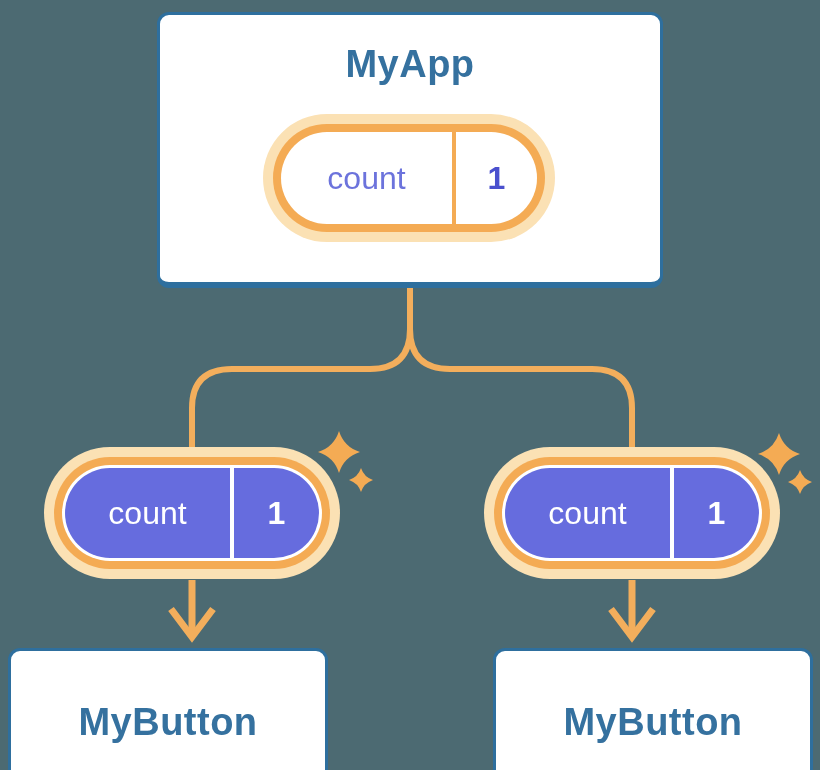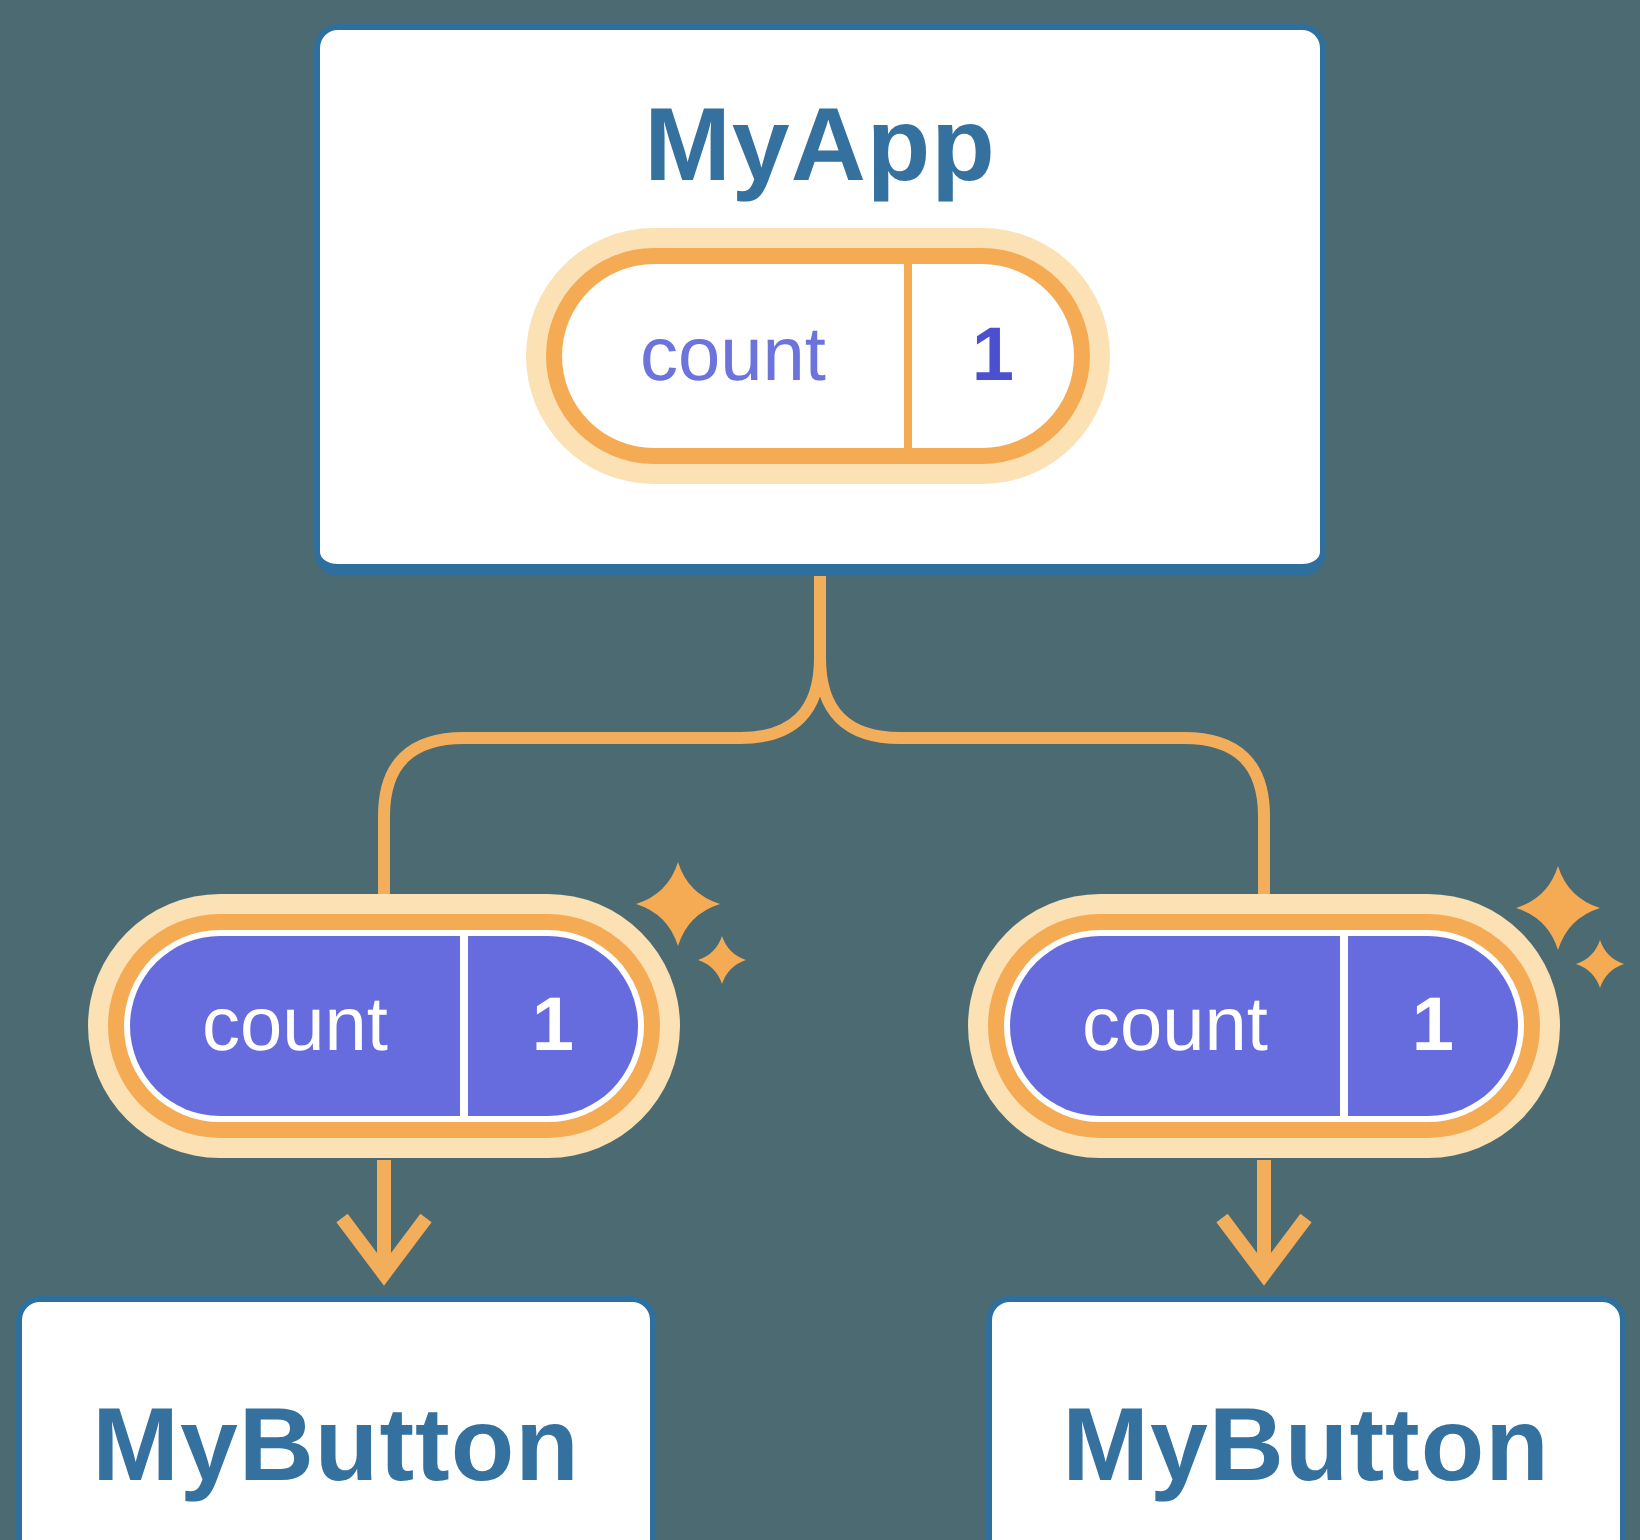--- a/index.html
+++ b/index.html
@@ -28,36 +28,36 @@
     border:3px solid var(--card-border);
     border-bottom-width:6px;
     border-radius:12px;
   }
   .card.root{left:157px;top:12px;width:506px;height:276px;}
   .card.child{width:320px;height:152px;display:flex;align-items:center;justify-content:center;}
   .card.child.left{left:8px;top:648px;}
   .card.child.right{left:493px;top:648px;}
   .card-title{
     color:var(--heading-text);
-    font-size:52px;font-weight:700;letter-spacing:.5px;
+    font-size:38px;font-weight:700;letter-spacing:.5px;
     text-align:center;
   }
   .card.root .card-title{margin-top:28px;}
 
   
   .pill-halo{
     position:absolute;border-radius:999px;
     background:var(--orange-halo);padding:10px;
   }
   .pill-ring{background:var(--orange-ring);border-radius:999px;height:100%;padding:8px;}
   .pill-body{border-radius:999px;height:100%;display:flex;overflow:hidden;align-items:stretch;}
   .pill-body.light{background:var(--card-bg);}
   .pill-wrap-white{background:var(--pill-text-light);border-radius:999px;height:100%;padding:3px;}
   .pill-body.filled{background:var(--purple-fill);}
-  .pill-cell{display:flex;align-items:center;justify-content:center;font-size:38px;}
+  .pill-cell{display:flex;align-items:center;justify-content:center;font-size:32px;}
   .pill-divider{width:4px;align-self:stretch;}
   .pill-divider.orange{background:var(--orange-ring);}
   .pill-divider.white{background:var(--pill-text-light);}
 
   
   .pill-halo.state{left:263px;top:114px;width:292px;height:128px;}
   .pill-halo.state .pill-cell.name{width:171px;color:var(--purple-label);font-weight:400;}
   .pill-halo.state .pill-cell.value{flex:1;color:var(--purple-value);font-weight:700;}
 
   

